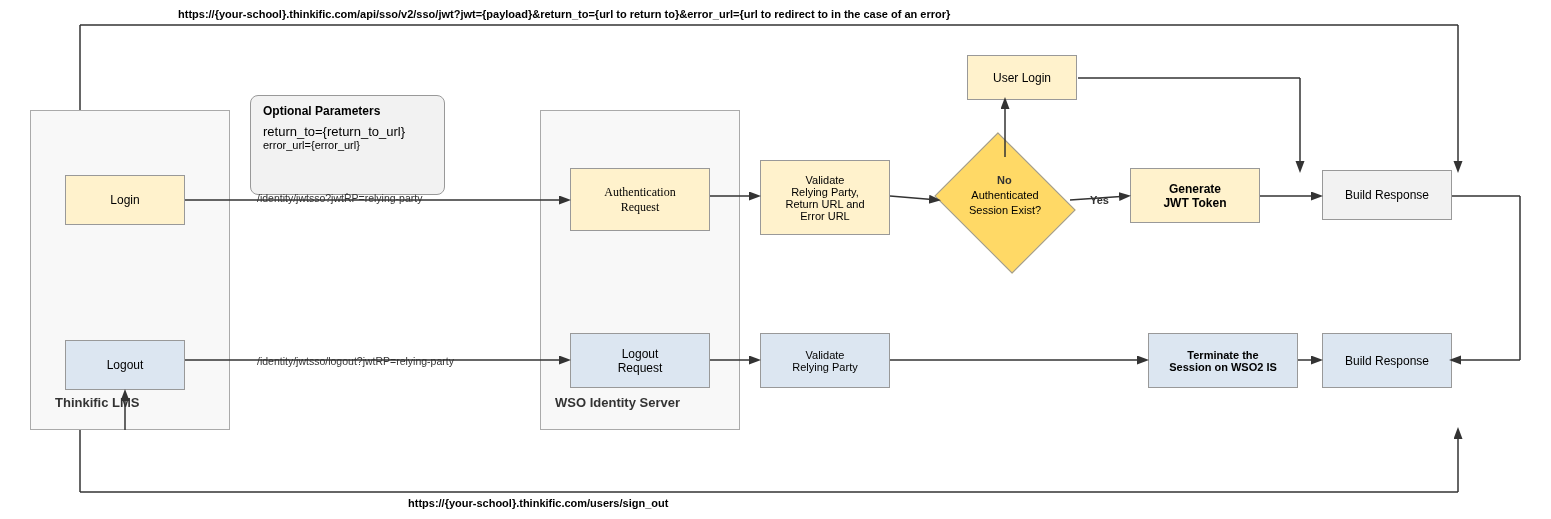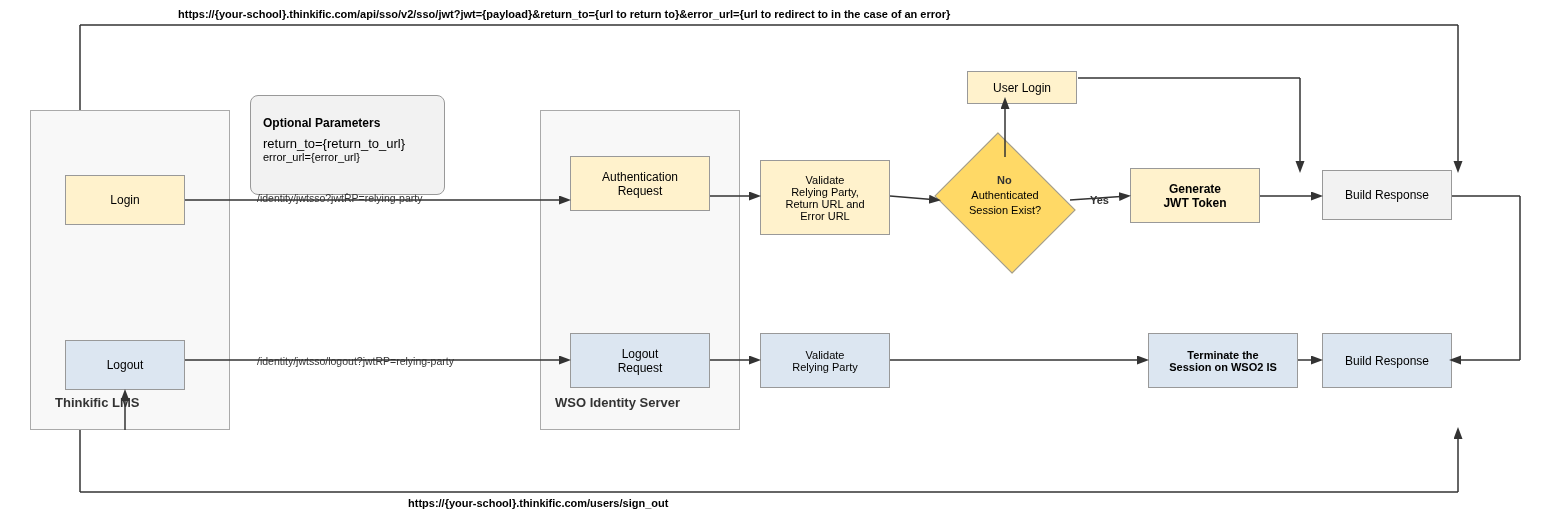--- a/index.html
+++ b/index.html
@@ -84,21 +84,21 @@
       font-size: 11px;
       line-height: 1.3;
       width: 85px;
     }
     
     .optional-box {
       position: absolute;
       border: 1.5px solid #999;
       border-radius: 8px;
       background: #f2f2f2;
-      padding: 20px 12px;
+      padding: 8px 12px;
     }
     
     .url-text {
       position: absolute;
       font-size: 11px;
       font-weight: bold;
       color: #000;
       white-space: nowrap;
       padding-left: 8px;
     }
@@ -136,21 +136,21 @@
   <div class="box box-blue" style="left:65px; top:340px; width:120px; height:50px;">
     <span>Logout</span>
   </div>
 
   <div class="optional-box" style="left:250px; top:95px; width:195px; height:100px;">
     <div style="font-weight:bold; margin-bottom:6px;">Optional Parameters</div>
     <div style="font-size:13px;">return_to={return_to_url}</div>
     <div style="font-size:11px;">error_url={error_url}</div>
   </div>
 
-  <div class="box box-yellow" style="left:570px; top:156px; width:140px; height:55px;">
+  <div class="box box-yellow" style="left:570px; top:168px; width:140px; height:63px;font-family:Liberation Serif, serif;">
     <span style="white-space:pre; text-align:center;">Authentication
 Request</span>
   </div>
 
   <div class="box box-blue" style="left:570px; top:333px; width:140px; height:55px;">
     <span style="white-space:pre; text-align:center;">Logout
 Request</span>
   </div>
 
   <div class="box box-yellow" style="left:760px; top:160px; width:130px; height:75px;">
@@ -164,21 +164,21 @@
     <span style="white-space:pre; text-align:center; font-size:11px;">Validate
 Relying Party</span>
   </div>
 
   <div class="diamond-wrap" style="left:940px; top:155px; width:130px; height:95px;">
     <div class="diamond"></div>
     <div class="diamond-text">Authenticated
 Session Exist?</div>
   </div>
 
-  <div class="box box-yellow" style="left:967px; top:55px; width:110px; height:33px;margin-top:16px;">
+  <div class="box box-yellow" style="left:967px; top:55px; width:110px; height:45px;">
     <span>User Login</span>
   </div>
 
   <div class="box box-yellow box-bold" style="left:1130px; top:168px; width:130px; height:55px;">
     <span style="white-space:pre; text-align:center; font-weight:bold;">Generate
 JWT Token</span>
   </div>
 
   <div class="box box-white-border" style="left:1322px; top:170px; width:130px; height:50px;">
     <span>Build Response</span>

